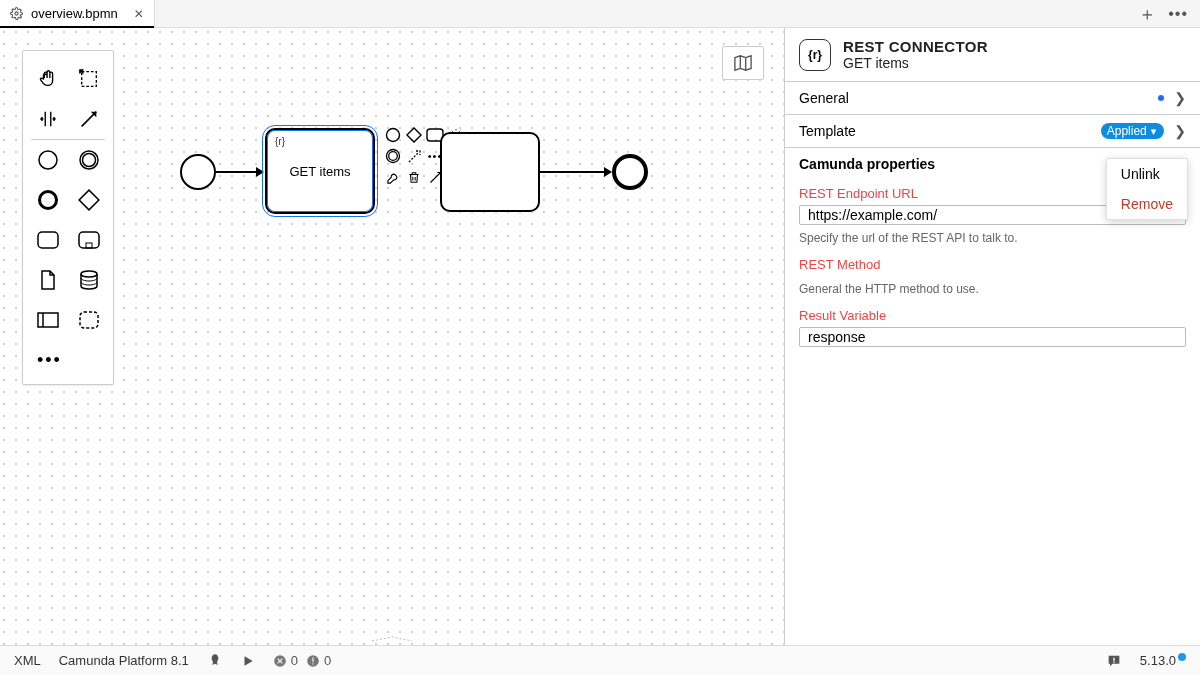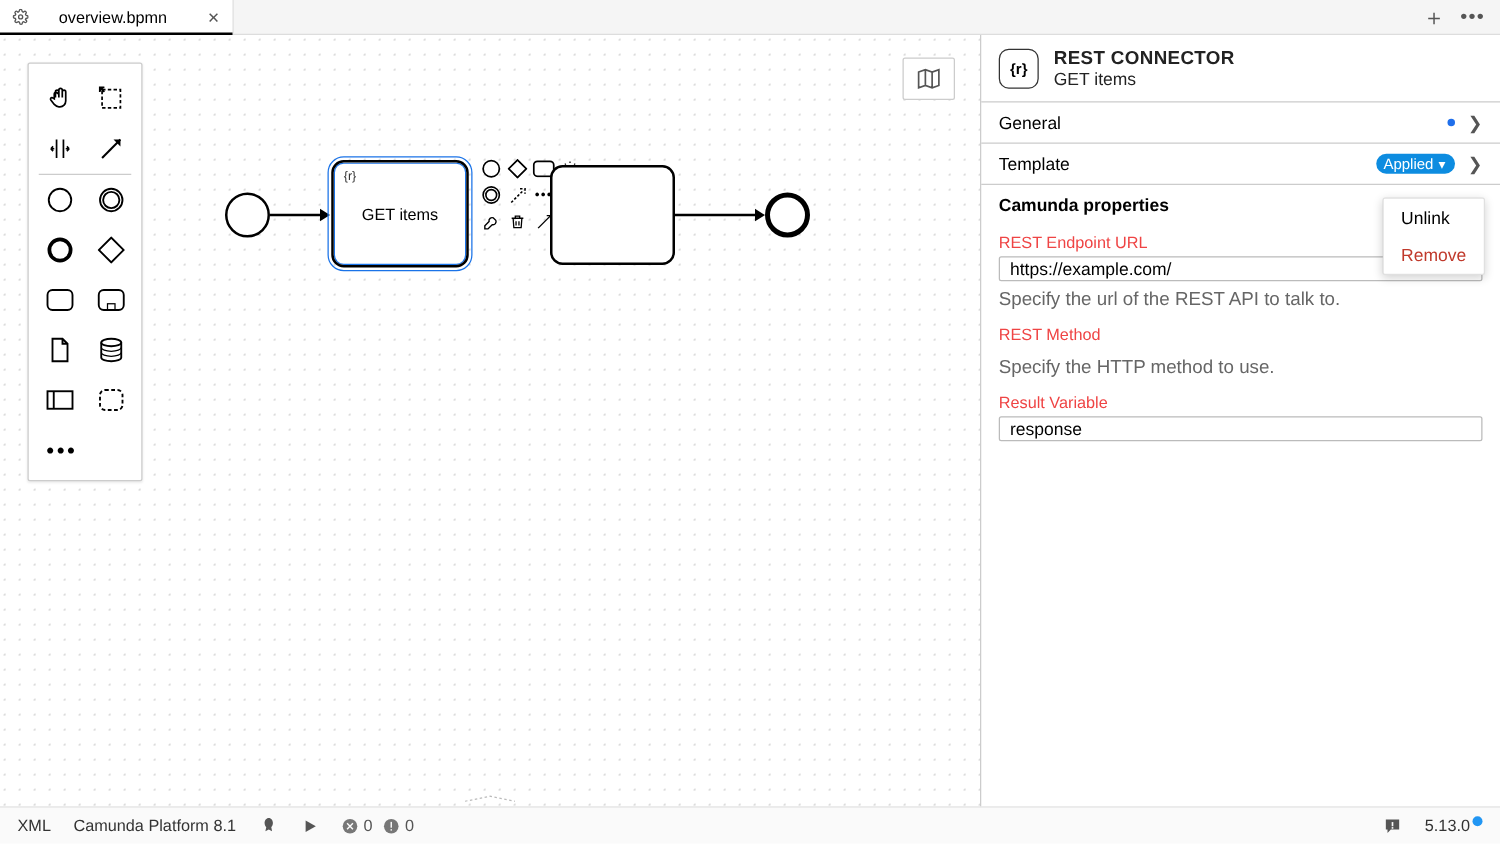--- a/index.html
+++ b/index.html
@@ -1,20 +1,20 @@
 <!DOCTYPE html>
 <html><head>
 <meta charset="utf-8">
 <style>
   * { box-sizing: border-box; }
   html, body { margin: 0; padding: 0; width: 1200px; height: 675px; font-family: -apple-system, BlinkMacSystemFont, "Segoe UI", Arial, sans-serif; overflow: hidden; background: #fff; }
   
   .tabbar { height: 28px; background: #f5f5f5; border-bottom: 1px solid #ddd; display: flex; align-items: stretch; justify-content: space-between; }
   .tabs-left { display: flex; align-items: stretch; }
-  .tab { display: flex; align-items: center; padding: 0 10px; gap: 24px; background: #fff; border-right: 1px solid #ddd; position: relative; font-size: 13px; }
+  .tab { display: flex; align-items: center; padding: 0 10px; gap: 8px; background: #fff; border-right: 1px solid #ddd; position: relative; font-size: 13px; }
   .tab .tab-icon { color: #555; display: inline-flex; }
   .tab .tab-close { color: #555; margin-left: 8px; font-size: 12px; cursor: pointer; }
   .tab::after { content: ""; position: absolute; left: 0; right: 0; bottom: -1px; height: 2px; background: #000; }
   .tabs-right { display: flex; align-items: center; gap: 12px; padding-right: 12px; color: #555; }
   
   .main { display: flex; height: calc(100% - 28px - 30px); }
   .canvas-wrap { position: relative; flex: 1; background: #fff; 
       background-image: radial-gradient(#d0d0d0 0.8px, transparent 0.8px);
       background-size: 12px 12px;
       background-position: -2px -2px;
@@ -54,21 +54,21 @@
   .applied-badge { background: #0d8ce0; color: #fff; border-radius: 10px; padding: 1px 8px 1px 6px; font-size: 12px; display: inline-flex; align-items: center; gap: 4px; cursor: pointer; }
   .applied-badge .bd-chev { font-size: 11px; }
   .dropdown { position: absolute; right: 12px; top: 130px; background: #fff; border: 1px solid rgba(0,0,0,0.12); border-radius: 2px; box-shadow: 0 2px 8px rgba(0,0,0,0.18); z-index: 50; min-width: 80px; }
   .dropdown .dd-item { padding: 7px 14px; font-size: 14px; cursor: pointer; }
   .dd-remove { color: #c0392b; }
   .section-title { font-weight: 700; font-size: 14px; padding: 8px 14px; border-top: 1px solid #ccc; display: flex; justify-content: space-between; align-items: center; }
   .field { padding: 6px 14px 2px; }
   .field-label { font-size: 13px; color: #ef4444; margin-bottom: 4px; }
   .field input, .field select { width: 100%; padding: 1px 8px; font-size: 14px; border: 1px solid #bbb; border-radius: 2px; background: #fff; font-family: inherit; }
   .field select { height: 30px; }
-  .field-desc { font-size: 15px; color: #666; padding: 4px 14px 6px; }
+  .field-desc { font-size: 12px; color: #666; padding: 4px 14px 6px; }
   
   .resizer-dots { position: absolute; left: 50%; transform: translateX(-50%); bottom: 2px; color: #aaa; font-size: 10px; letter-spacing: 2px; }
   
   .statusbar { height: 30px; border-top: 1px solid #ddd; background: #fafafa; display: flex; align-items: center; justify-content: space-between; padding: 0 14px; font-size: 13px; color: #333; }
   .status-left, .status-right { display: flex; align-items: center; gap: 18px; }
   .status-icon { display: inline-flex; align-items: center; gap: 4px; color: #555; }
   .ver-dot { width: 8px; height: 8px; border-radius: 50%; background: #2196f3; display: inline-block; margin-left: 2px; vertical-align: top; }
   svg { display: block; }
 </style>
 </head>
@@ -332,21 +332,21 @@
 
     <div class="field">
       <div class="field-label">REST Endpoint URL</div>
       <input type="text" value="https://example.com/" style="">
     </div>
     <div class="field-desc">Specify the url of the REST API to talk to.</div>
 
     <div class="field">
       <div class="field-label">REST Method</div>
     </div>
-    <div class="field-desc">Specify the HTTP method to use.</div>
+    <div class="field-desc">General the HTTP method to use.</div>
 
     <div class="field">
       <div class="field-label">Result Variable</div>
       <input type="text" value="response" style="">
     </div>
   </div>
 </div>
 
 <div class="statusbar">
   <div class="status-left">

